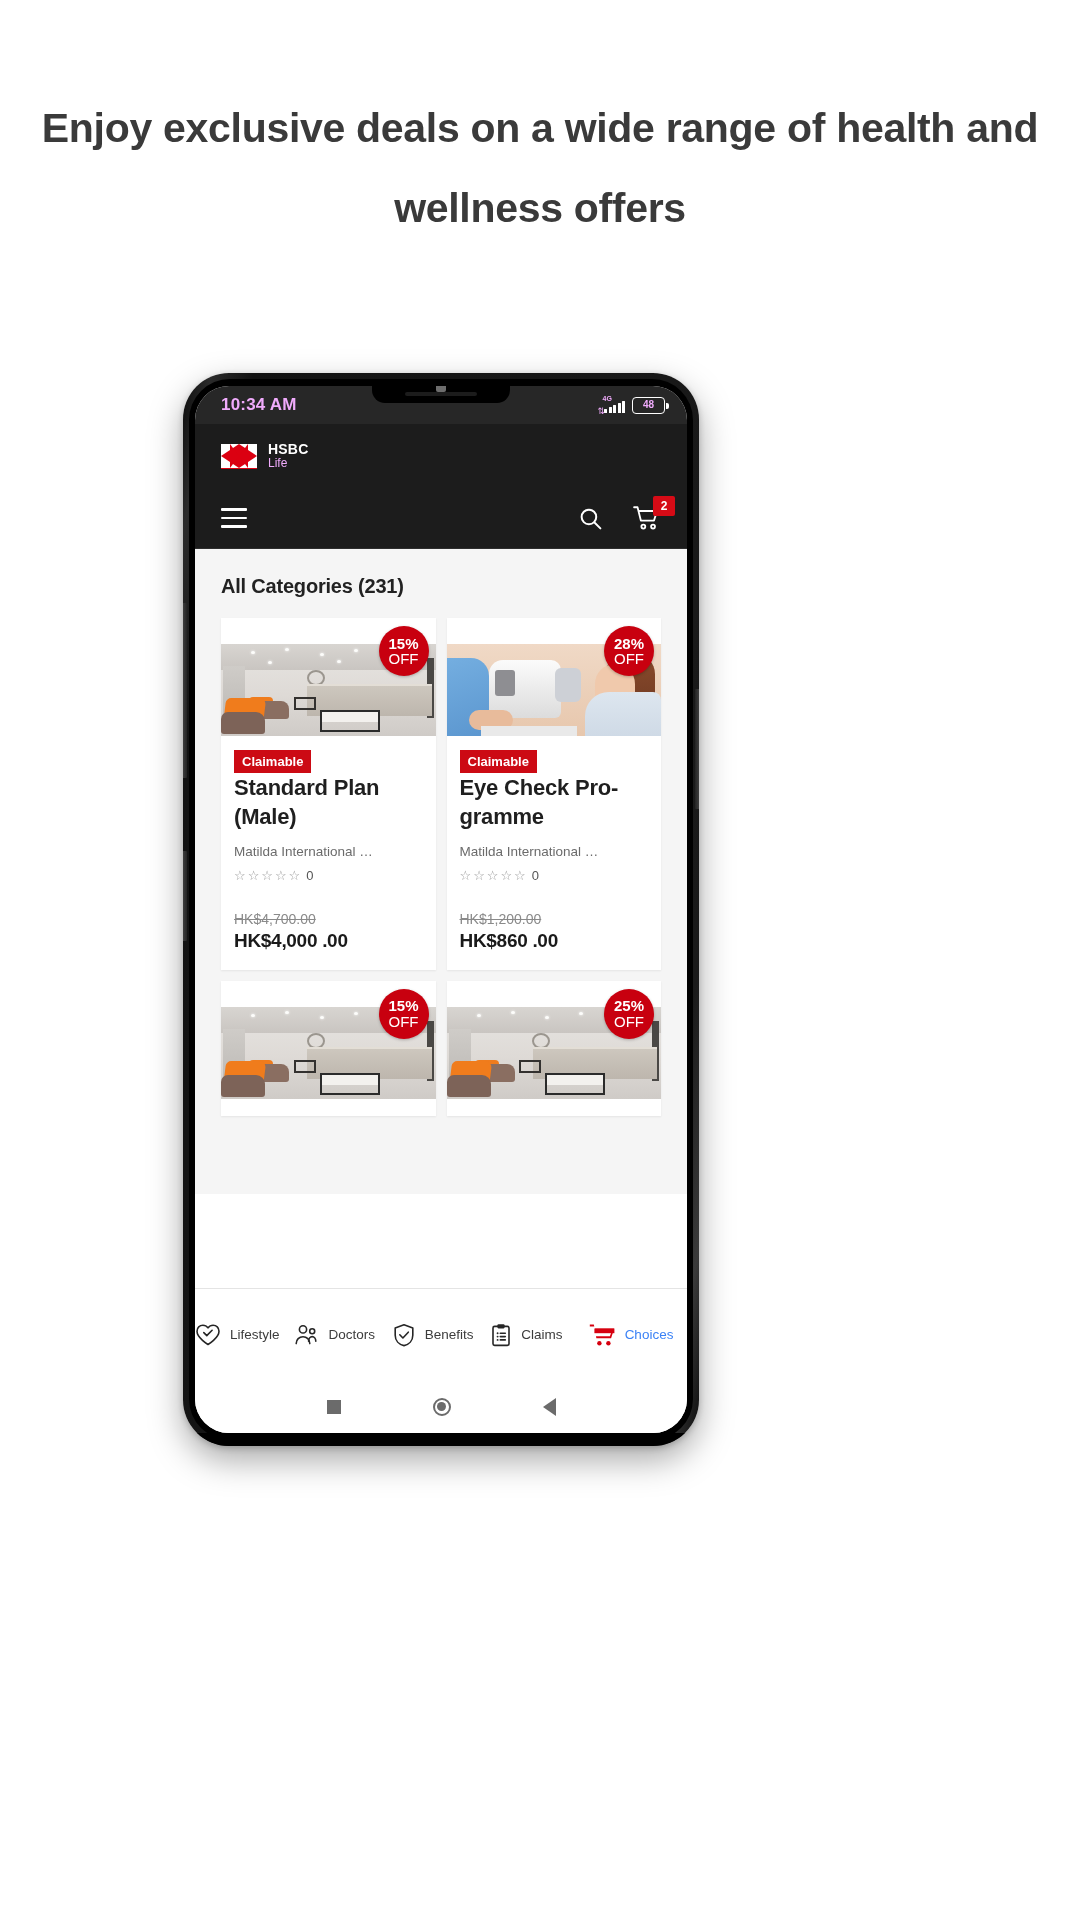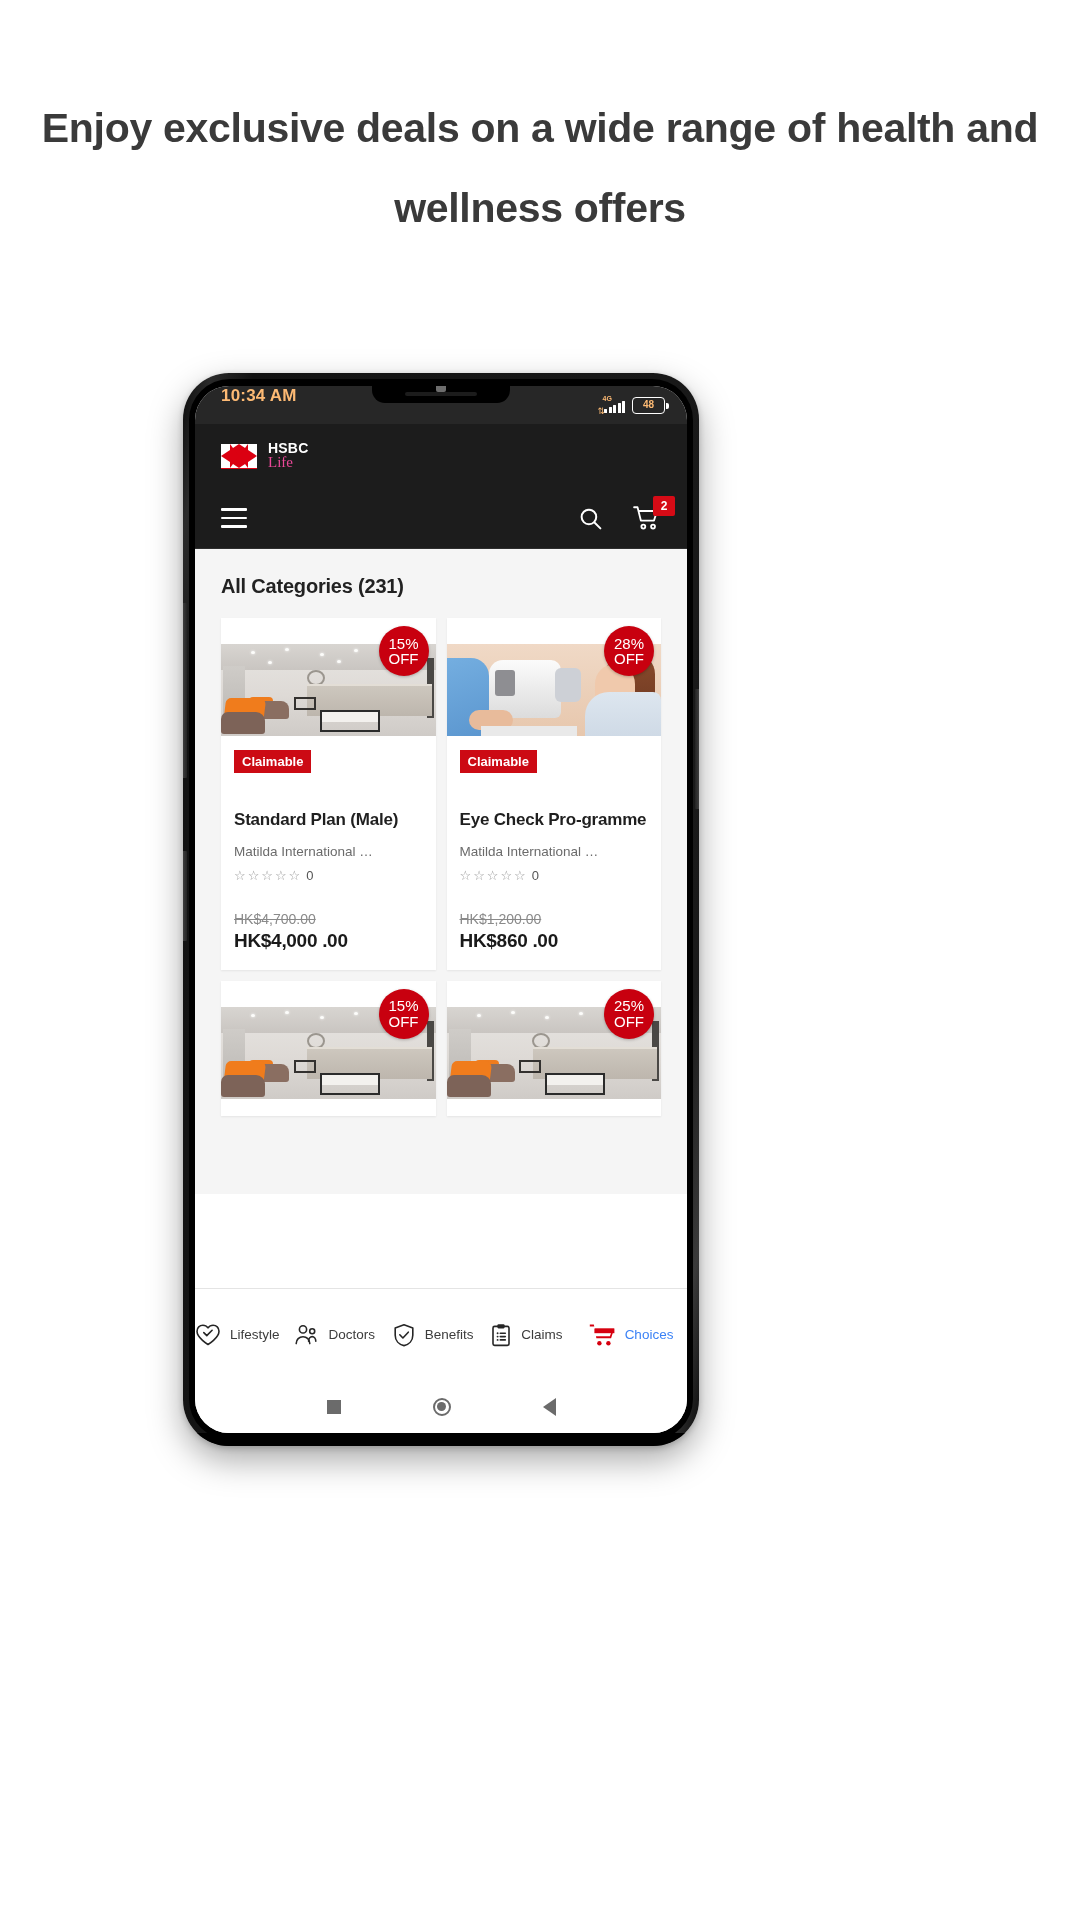--- a/index.html
+++ b/index.html
@@ -87,23 +87,24 @@
     background:#6d6d6d;
     border-radius:2px;
   }
 
   
   .statusbar {
     position:relative;
     height:38px;
     background:#272727;
     display:flex;
+    align-items:center;
     justify-content:space-between;
     padding:0 22px 0 26px;
-    color:#fdba74;
+    color:#f0abfc;
   }
   .status-time { font-size:17px; font-weight:bold; letter-spacing:0.2px; }
   .status-right { display:flex; align-items:center; gap:7px; }
 
   .sig-wrap{ position:relative; display:flex; align-items:flex-end; gap:1.5px; height:16px;}
   .sig-4g{ position:absolute; top:-2px; left:4px; font-size:7px; font-weight:bold; }
   .sig-arrows{ width:4px; height:8px; align-self:flex-end; position:relative; }
   .sig-arrows:before{content:"⇅"; position:absolute; bottom:-3px; left:-1px; font-size:9px; line-height:9px;}
   .bar { width:3px; background:#fff; border-radius:0.5px; }
   .b1{height:4px;} .b2{height:6px;} .b3{height:8px;} .b4{height:10px;} .b5{height:12px;}
@@ -155,21 +156,21 @@
     transform:translateX(-50%);
     width:0;height:0;
     border-top:12.5px solid transparent;
     border-bottom:12.5px solid transparent;
     border-left:9px solid #db0011;
     border-right:9px solid #db0011;
     z-index:2;
   }
   .brand-text{ line-height:1.05; }
   .brand-name{ color:#fff; font-size:14px; font-weight:bold; letter-spacing:0.2px;}
-  .brand-sub{ color:#ec4899; font-size:15px;font-family:Liberation Serif, serif; }
+  .brand-sub{ color:#f0abfc; font-size:12px; }
 
   
   .navbar{
     background:#1c1c1c;
     height:61px;
     display:flex; align-items:center;
     justify-content:space-between;
     padding:0 26px 0 26px;
     border-bottom:1px solid #2e2e2e;
   }
@@ -330,36 +331,35 @@
     width:50px; height:50px;
     border-radius:50%;
     background:#c8000f;
     color:#fff;
     display:flex; flex-direction:column;
     align-items:center; justify-content:center;
     line-height:1.02;
     z-index:5;
     box-shadow:0 1px 3px rgba(0,0,0,0.25);
   }
-  .badge-pct{ font-size:15px; font-weight:normal; }
+  .badge-pct{ font-size:15px; font-weight:bold; }
   .badge-off-t{ font-size:15px; font-weight:normal; }
 
   .card-body{ padding:14px 13px 18px 13px; }
   .claimable{
     display:inline-block;
     background:#cc0a14; color:#fff;
     font-size:13px; font-weight:bold;
     padding:4px 8px;
   }
   .card-title{
-    font-size:17px; font-weight:bold; color:#1f1f1f;
+    font-size:22px; font-weight:bold; color:#1f1f1f;
     line-height:1.33;
     margin-bottom:12px;
     letter-spacing:-0.2px;
-    margin-top:36px;
   }
   .merchant{
     font-size:13.5px; color:#6b6b6b;
     margin-bottom:9px;
     white-space:nowrap; overflow:hidden;
   }
   .rating{ display:flex; align-items:center; gap:4px; margin-bottom:28px; }
   .stars{ color:#9a9a9a; font-size:13px; letter-spacing:2px; }
   .rating-count{ font-size:13px; color:#555; }
   .price-old{

